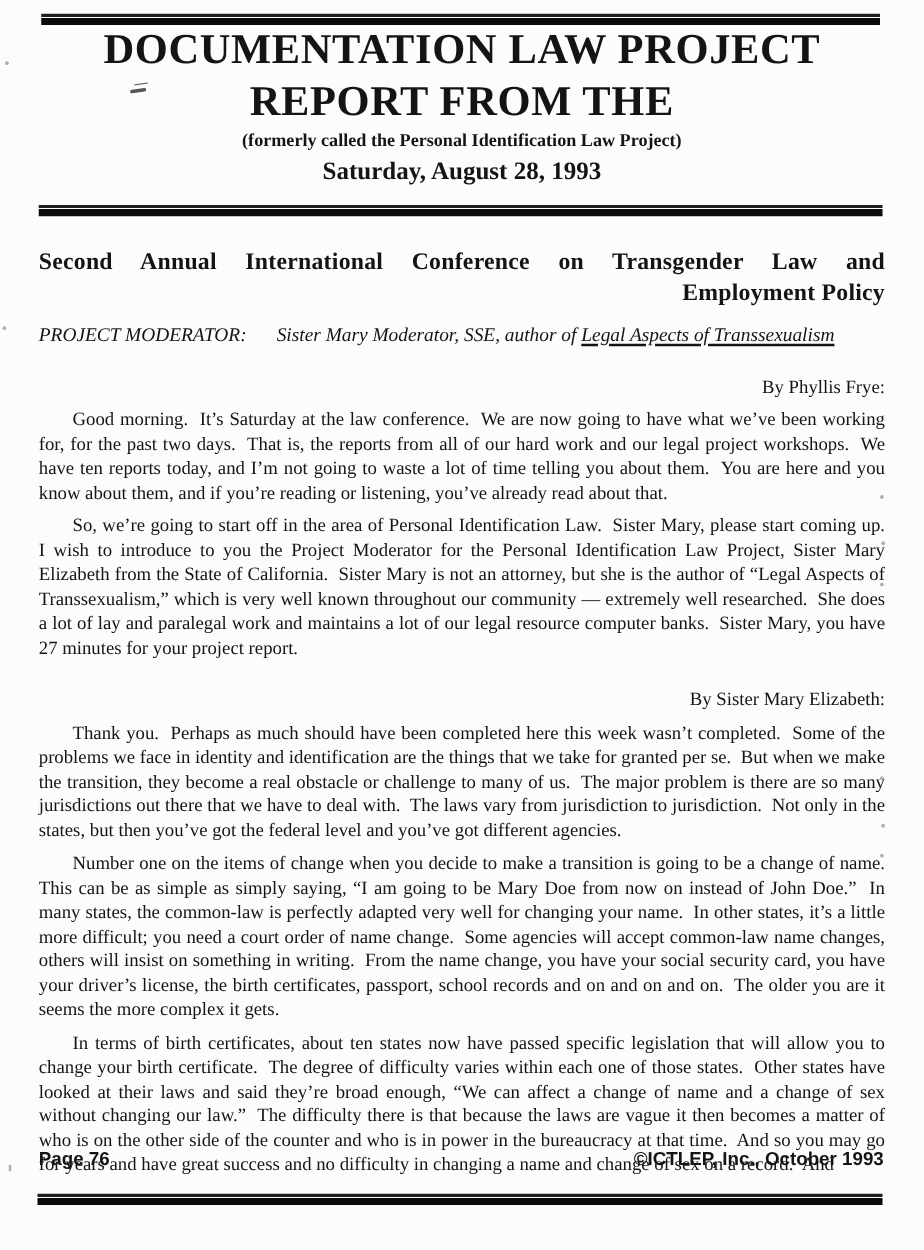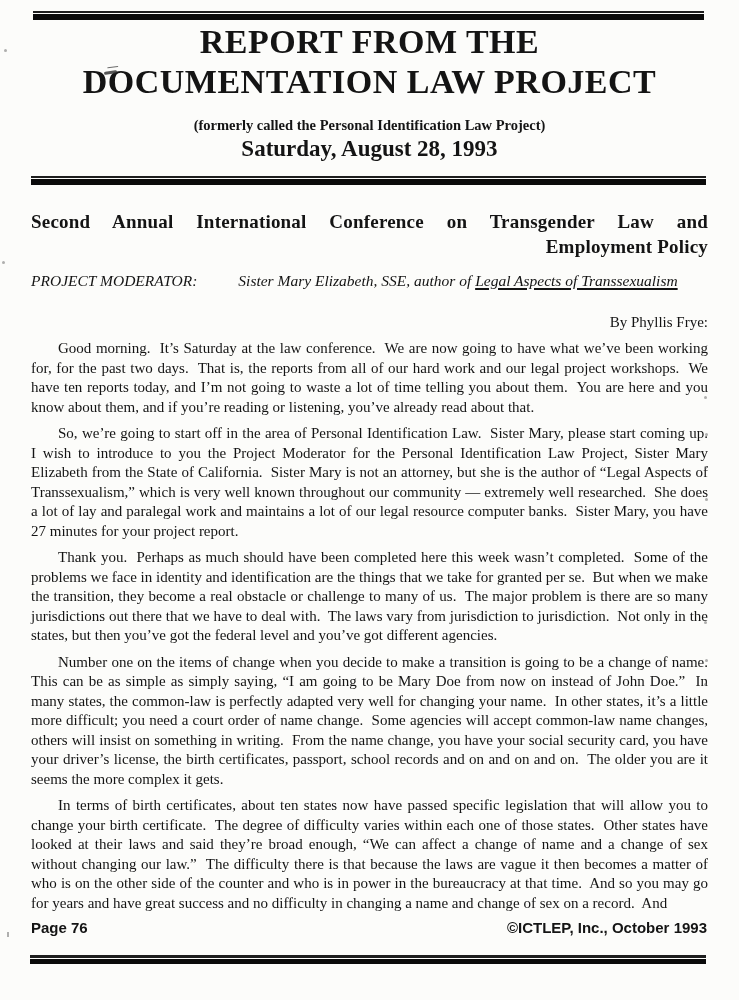--- a/index.html
+++ b/index.html
@@ -31,25 +31,25 @@
     font-weight: bold;
     font-size: 34px;
     line-height: 40px;
     letter-spacing: 0.5px;
   }
   .mast-title-1 { margin-top: 2px; }
   .mast-subtitle {
     font-weight: bold;
     font-size: 14.5px;
     line-height: 19px;
-    margin-top: 14px;
+    margin-top: 2px;
   }
   .mast-date {
     font-weight: bold;
-    font-size: 23px;
+    font-size: 20px;
     line-height: 26px;
     margin-top: 1px;
   }
 
   .body {
     padding: 0 31px;
     font-size: 15px;
     line-height: 19.5px;
     text-align: justify;
   }
@@ -62,21 +62,21 @@
   }
   .head-l1 { text-align: justify; text-align-last: justify; margin-top: 24px; }
   .head-l2 { padding-left: 19px; text-align: right; }
 
   .moderator {
     margin-top: 12px;
     font-style: italic;
     font-size: 15.5px;
     text-align: left;
   }
-  .mod-label { margin-right: 41px; }
+  .mod-label { margin-right: 24px; }
   .book {
     text-decoration: underline;
     text-decoration-thickness: 1.5px;
     text-underline-offset: 2px;
   }
 
   .byline { margin-top: 22px; text-align: right; }
   .body p {
     margin: 7px 0 0 0;
     text-indent: 27px;
@@ -119,43 +119,44 @@
   }
 </style>
 </head>
 <body>
 
 <div class="page">
 
   <div class="rule rule-top"></div>
 
   <header class="masthead">
+    <div class="mast-title">DOCUMENTATION LAW PROJECT</div>
     <div class="mast-title mast-title-1">REPORT FROM THE</div>
-    <div class="mast-title">DOCUMENTATION LAW PROJECT</div>
     <div class="mast-subtitle">(formerly called the Personal Identification Law Project)</div>
     <div class="mast-date">Saturday, August 28, 1993</div>
   </header>
 
   <div class="rule rule-mid"></div>
 
   <main class="body">
 
     <h2 class="article-heading">
       <div class="head-l1">Second Annual International Conference on Transgender Law and</div>
       <div class="head-l2">Employment Policy</div>
     </h2>
 
     <div class="moderator">
-      <span class="mod-label">PROJECT MODERATOR:</span><span><span>Sister Mary Elizabeth, SSE, author of </span><span class="book">Legal Aspects of Transsexualism</span></span>
+      <span class="mod-label">PROJECT MODERATOR:</span><span><span>Sister Mary Moderator, SSE, author of </span><span class="book">Legal Aspects of Transsexualism</span></span>
     </div>
 
     <div class="byline">By Phyllis Frye:</div>
     <p>Good morning.  It’s Saturday at the law conference.  We are now going to have what we’ve been working for, for the past two days.  That is, the reports from all of our hard work and our legal project workshops.  We have ten reports today, and I’m not going to waste a lot of time telling you about them.  You are here and you know about them, and if you’re reading or listening, you’ve already read about that.</p>
     <p>So, we’re going to start off in the area of Personal Identification Law.  Sister Mary, please start coming up.  I wish to introduce to you the Project Moderator for the Personal Identification Law Project, Sister Mary Elizabeth from the State of California.  Sister Mary is not an attorney, but she is the author of “Legal Aspects of Transsexualism,” which is very well known throughout our community — extremely well researched.  She does a lot of lay and paralegal work and maintains a lot of our legal resource computer banks.  Sister Mary, you have 27 minutes for your project report.</p>
 
+    <div class="byline">By Sister Mary Elizabeth:</div>
     <p>Thank you.  Perhaps as much should have been completed here this week wasn’t completed.  Some of the problems we face in identity and identification are the things that we take for granted per se.  But when we make the transition, they become a real obstacle or challenge to many of us.  The major problem is there are so many jurisdictions out there that we have to deal with.  The laws vary from jurisdiction to jurisdiction.  Not only in the states, but then you’ve got the federal level and you’ve got different agencies.</p>
     <p>Number one on the items of change when you decide to make a transition is going to be a change of name.  This can be as simple as simply saying, “I am going to be Mary Doe from now on instead of John Doe.”  In many states, the common-law is perfectly adapted very well for changing your name.  In other states, it’s a little more difficult; you need a court order of name change.  Some agencies will accept common-law name changes, others will insist on something in writing.  From the name change, you have your social security card, you have your driver’s license, the birth certificates, passport, school records and on and on and on.  The older you are it seems the more complex it gets.</p>
     <p>In terms of birth certificates, about ten states now have passed specific legislation that will allow you to change your birth certificate.  The degree of difficulty varies within each one of those states.  Other states have looked at their laws and said they’re broad enough, “We can affect a change of name and a change of sex without changing our law.”  The difficulty there is that because the laws are vague it then becomes a matter of who is on the other side of the counter and who is in power in the bureaucracy at that time.  And so you may go for years and have great success and no difficulty in changing a name and change of sex on a record.  And</p>
 
   </main>
 
   <div class="rule footer-rule"></div>
   <div class="footer-row">
     <span>Page 76</span>
     <span>©ICTLEP, Inc., October 1993</span>

